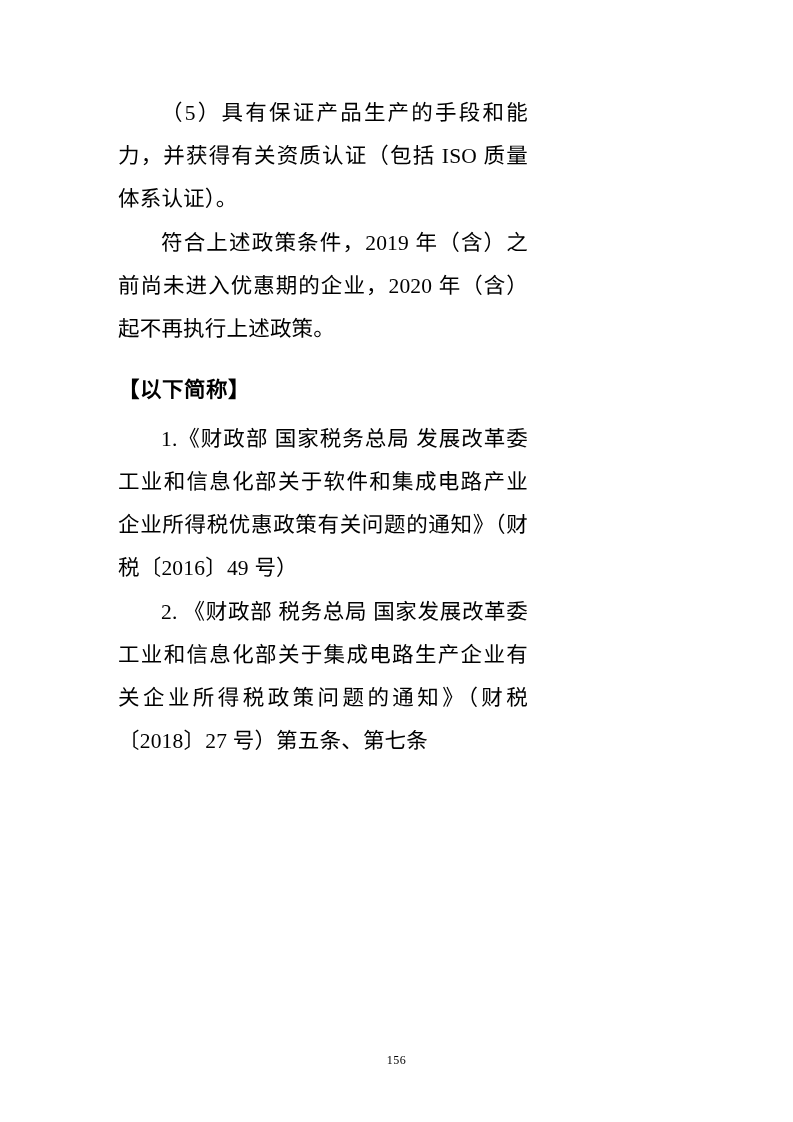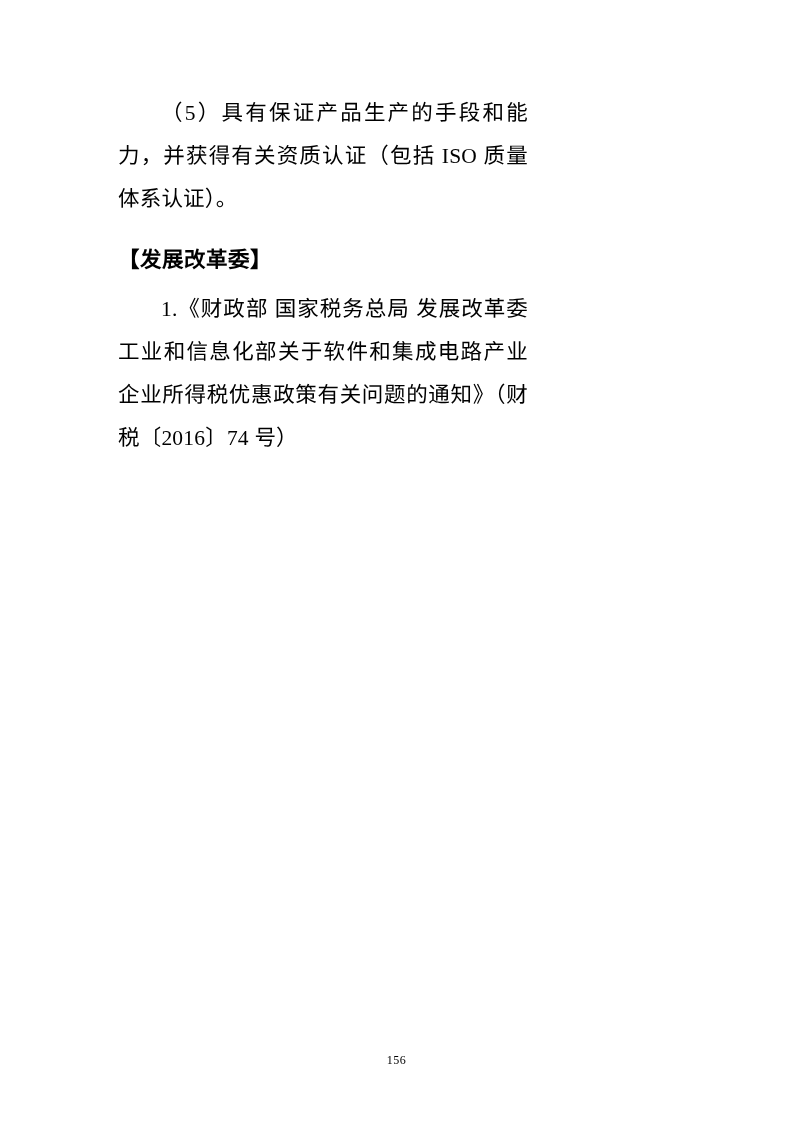--- a/index.html
+++ b/index.html
@@ -60,22 +60,24 @@
 </head>
 <body>
 
 <div class="page">
   <div class="doc-body">
 
     <p class="para indent">（5）具有保证产品生产的手段和能力，并获得有关资质认证（包括 ISO 质量体系认证）。</p>
 
 
 
+    <p class="para indent">符合上述政策条件，2019 年（含）之前尚未进入优惠期的企业，2020 年（含）起不再执行上述政策。</p>
 
-    <p class="para heading">【发展改革委】</p>
+    <p class="para heading">【以下简称】</p>
 
-    <p class="para indent">1.《财政部 国家税务总局 发展改革委 工业和信息化部关于软件和集成电路产业企业所得税优惠政策有关问题的通知》（财税〔2016〕74 号）</p>
+    <p class="para indent">1.《财政部 国家税务总局 发展改革委 工业和信息化部关于软件和集成电路产业企业所得税优惠政策有关问题的通知》（财税〔2016〕49 号）</p>
 
+    <p class="para indent">2. 《财政部 税务总局 国家发展改革委 工业和信息化部关于集成电路生产企业有关企业所得税政策问题的通知》（财税〔2018〕27 号）第五条、第七条</p>
 
   </div>
 
   <div class="page-number">156</div>
 </div>
 
 </body></html>

